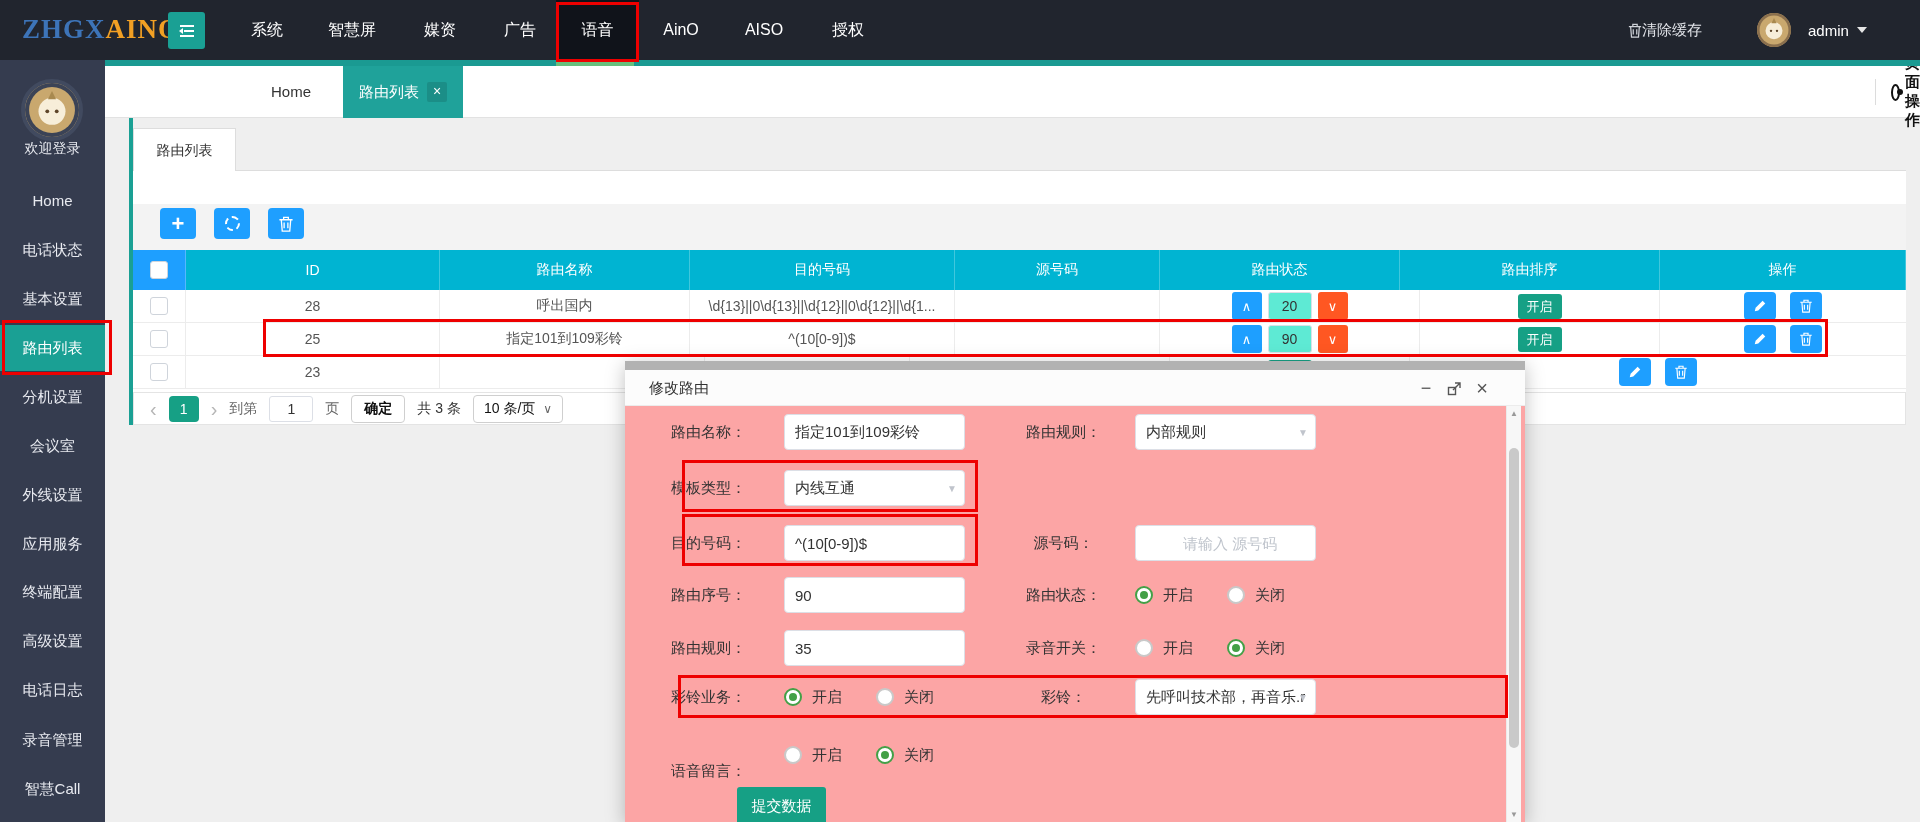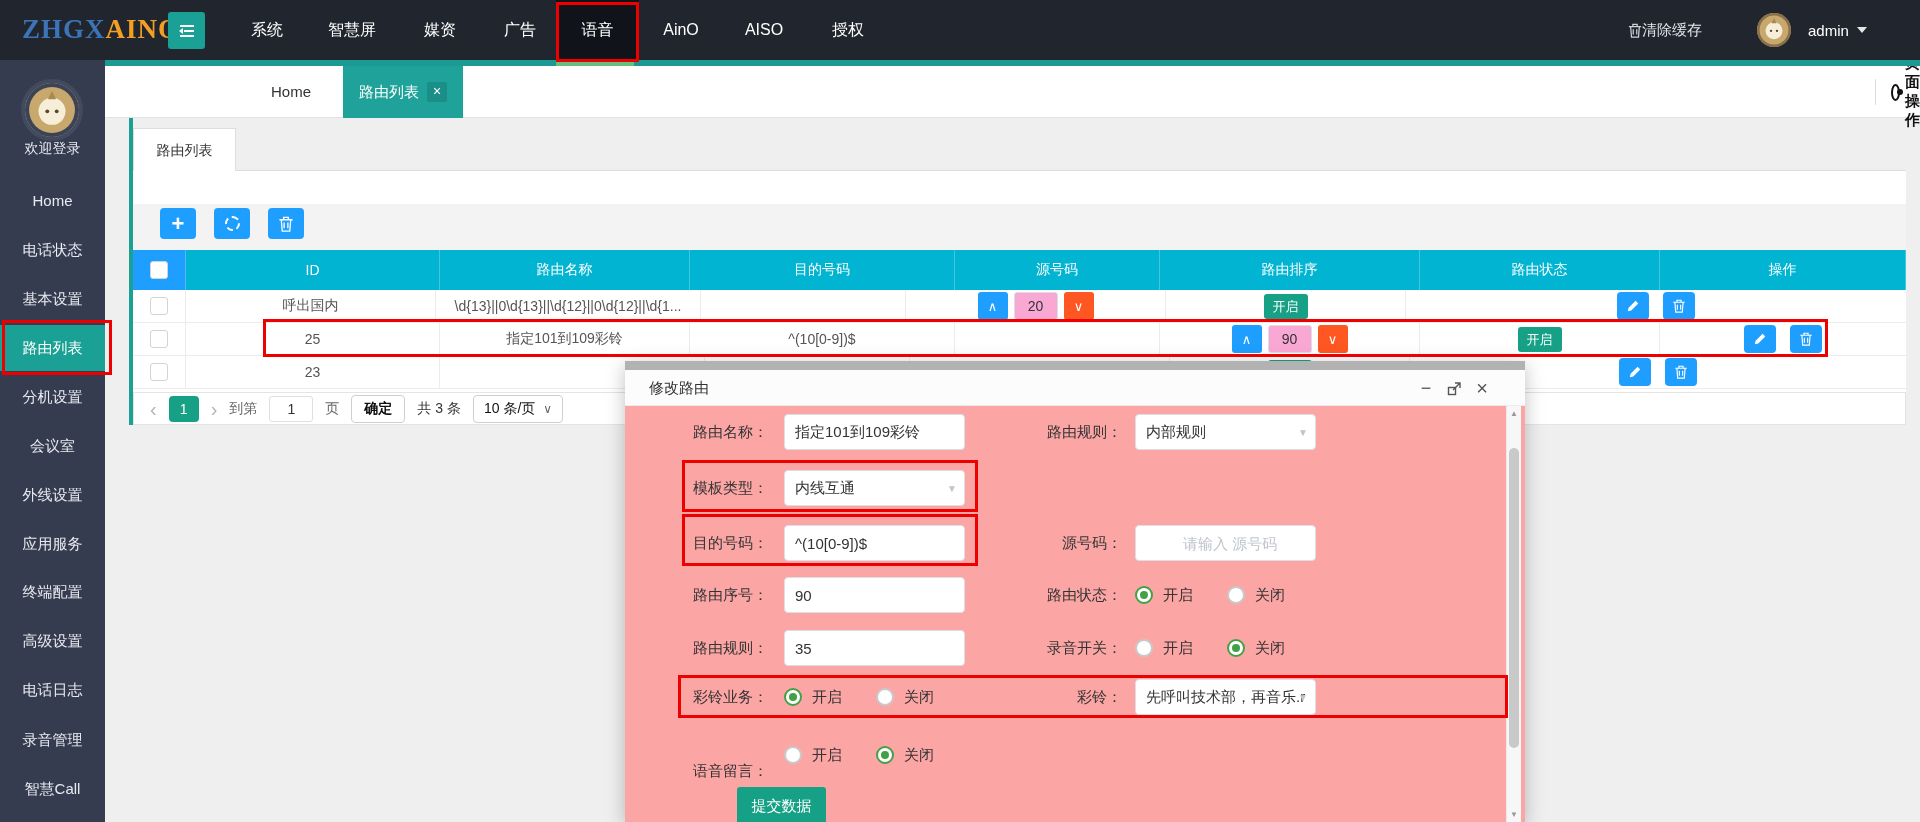--- a/index.html
+++ b/index.html
@@ -57,39 +57,39 @@
   .cell { display:flex; align-items:center; justify-content:center; border-right:1px solid #ececec; color:#555; overflow:hidden; white-space:nowrap; }
   .thead .cell { border-right:1px solid rgba(255,255,255,.25); color:#fff; font-size:14px; }
   .c0{width:53px;} .c1{width:254px;} .c2{width:250px;} .c3{width:265px;} .c4{width:205px;} .c5{width:260px;} .c6{width:240px;} .c7{width:246px; border-right:none; flex:1;}
   .thead .c0 { background:#1e9fff; }
   .cb { width:18px; height:18px; background:#fff; border:1px solid #cfd4db; border-radius:3px; }
   .badge-on { display:inline-block; min-width:44px; height:25px; line-height:25px; padding:0 6px; background:#16a085; color:#fff; font-size:13px; border-radius:3px; text-align:center; }
   .sort-group { display:flex; align-items:center; gap:6px; }
   .sort-btn { width:30px; height:28px; border:none; border-radius:3px; color:#fff; font-size:13px; display:flex; align-items:center; justify-content:center; cursor:pointer; }
   .sort-up { background:#1e9fff; }
   .sort-down { background:#ff5722; }
-  .sort-input { width:44px; height:28px; border:1px solid #dcdfe6; border-radius:3px; text-align:center; font-size:14px; color:#333; background:#f9a8d4; }
+  .sort-input { width:44px; height:28px; border:1px solid #dcdfe6; border-radius:3px; text-align:center; font-size:14px; color:#333; background:#5eead4; }
   .act-btn { width:32px; height:28px; background:#1e9fff; border:none; border-radius:4px; display:flex; align-items:center; justify-content:center; cursor:pointer; }
   .act-group { display:flex; gap:14px; }
 
   
   .pager { position:absolute; left:133px; top:392px; width:1773px; height:33px; background:#fff; border:1px solid #e4e4e4; display:flex; align-items:center; gap:12px; padding-left:16px; z-index:2; font-size:14px; color:#666; }
   .pg-arrow { font-size:20px; color:#b5b5b5; line-height:1; cursor:pointer; }
   .pg-cur { width:30px; height:26px; line-height:26px; text-align:center; background:#16a085; color:#fff; border-radius:4px; cursor:pointer; }
   .pg-input { width:44px; height:26px; border:1px solid #dcdfe6; border-radius:3px; text-align:center; font-size:14px; color:#333; }
   .pg-btn { height:28px; padding:0 12px; background:#fff; border:1px solid #cfcfcf; border-radius:4px; font-size:14px; font-weight:bold; color:#111; cursor:pointer; }
   .pg-size { height:28px; padding:0 10px; background:#fff; border:1px solid #cfcfcf; border-radius:4px; display:flex; align-items:center; gap:8px; color:#111; cursor:pointer; }
 
   
   .modal { position:absolute; left:625px; top:361px; width:900px; height:461px; background:#fca5a5; box-shadow:0 4px 18px rgba(0,0,0,.25); z-index:50; }
   .modal-grip { position:absolute; left:0; top:0; width:900px; height:9px; background:#b2b2b2; }
   .modal-head { position:absolute; left:0; top:9px; width:900px; height:36px; background:#fcfcfc; border-bottom:1px solid #ececec; }
   .modal-title { position:absolute; left:24px; top:0; height:36px; line-height:36px; font-size:15px; color:#333; }
   .mh-btn { position:absolute; top:7px; width:22px; height:22px; display:flex; align-items:center; justify-content:center; color:#555; font-size:18px; cursor:pointer; }
-  .m-label { position:absolute; height:36px; line-height:36px; font-size:15px; color:#333; text-align:right; }
+  .m-label { position:absolute; height:36px; line-height:36px; font-size:15px; color:#333; text-align:center; }
   .m-input { position:absolute; width:181px; height:36px; border:1px solid #dcdfe6; border-radius:4px; padding:0 10px; font-size:15px; color:#333; background:#fff; }
   .m-input::placeholder { color:#bfc4cc; }
   .m-select { position:absolute; width:181px; height:36px; border:1px solid #dcdfe6; border-radius:4px; padding:0 22px 0 10px; font-size:15px; color:#333; background:#fff; line-height:34px; overflow:hidden; white-space:nowrap; cursor:pointer; }
   .m-select .sel-caret { position:absolute; right:7px; top:0; line-height:36px; font-size:10px; color:#c0c4cc; }
   .radio-row { position:absolute; height:36px; display:flex; align-items:center; gap:10px; font-size:15px; color:#333; }
   .radio { width:18px; height:18px; border:2px solid #c9c9c9; border-radius:50%; position:relative; background:#fff; cursor:pointer; }
   .radio.checked { border-color:#43a047; }
   .radio.checked::after { content:""; position:absolute; left:3px; top:3px; width:8px; height:8px; border-radius:50%; background:#43a047; }
   .radio-gap { width:14px; }
   .submit-btn { position:absolute; left:112px; top:426px; width:89px; height:38px; background:#16a085; color:#fff; border:none; border-radius:3px; font-size:15px; cursor:pointer; }
@@ -209,29 +209,30 @@
 
   <div class="rtable">
     <div class="trow thead">
       <div class="cell c0">
           <span class="cb"></span>
         </div>
       <div class="cell c1">ID</div>
       <div class="cell c2">路由名称</div>
       <div class="cell c3">目的号码</div>
       <div class="cell c4">源号码</div>
+      <div class="cell c6">路由状态</div>
       <div class="cell c5">路由排序</div>
-      <div class="cell c6">路由状态</div>
       <div class="cell c7">操作</div>
     </div>
 
     <div class="trow">
       <div class="cell c0">
           <span class="cb"></span>
         </div>
+      <div class="cell c1">28</div>
       <div class="cell c2">呼出国内</div>
       <div class="cell c3">\d{13}||0\d{13}||\d{12}||0\d{12}||\d{1...</div>
       <div class="cell c4"></div>
       <div class="cell c5">
         <span class="sort-group">
           <button class="sort-btn sort-up">∧</button>
           <input class="sort-input" value="20" style="">
           <button class="sort-btn sort-down">∨</button>
         </span>
       </div>

